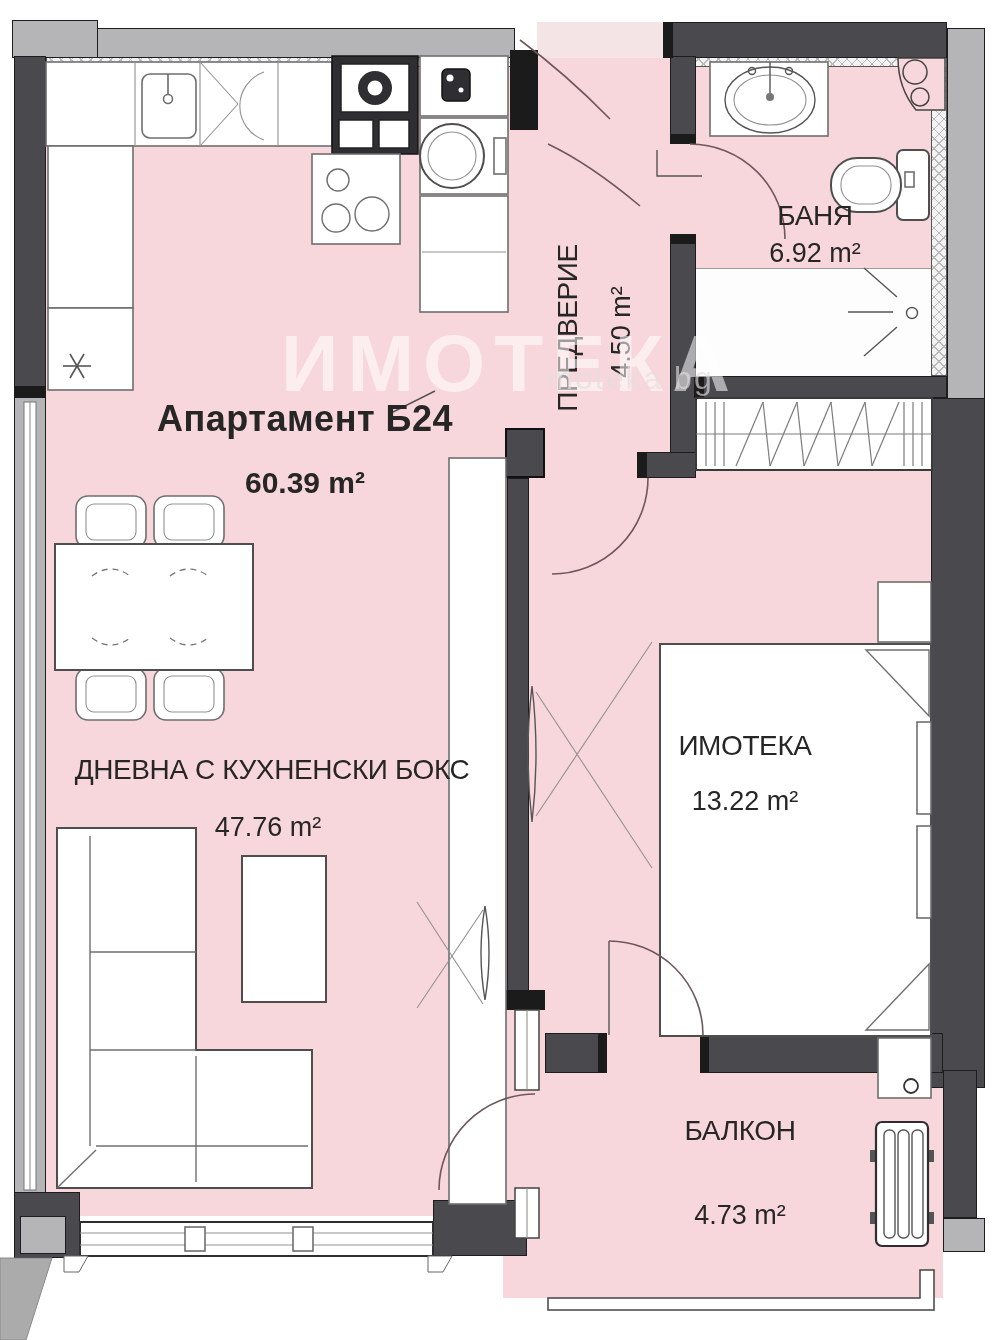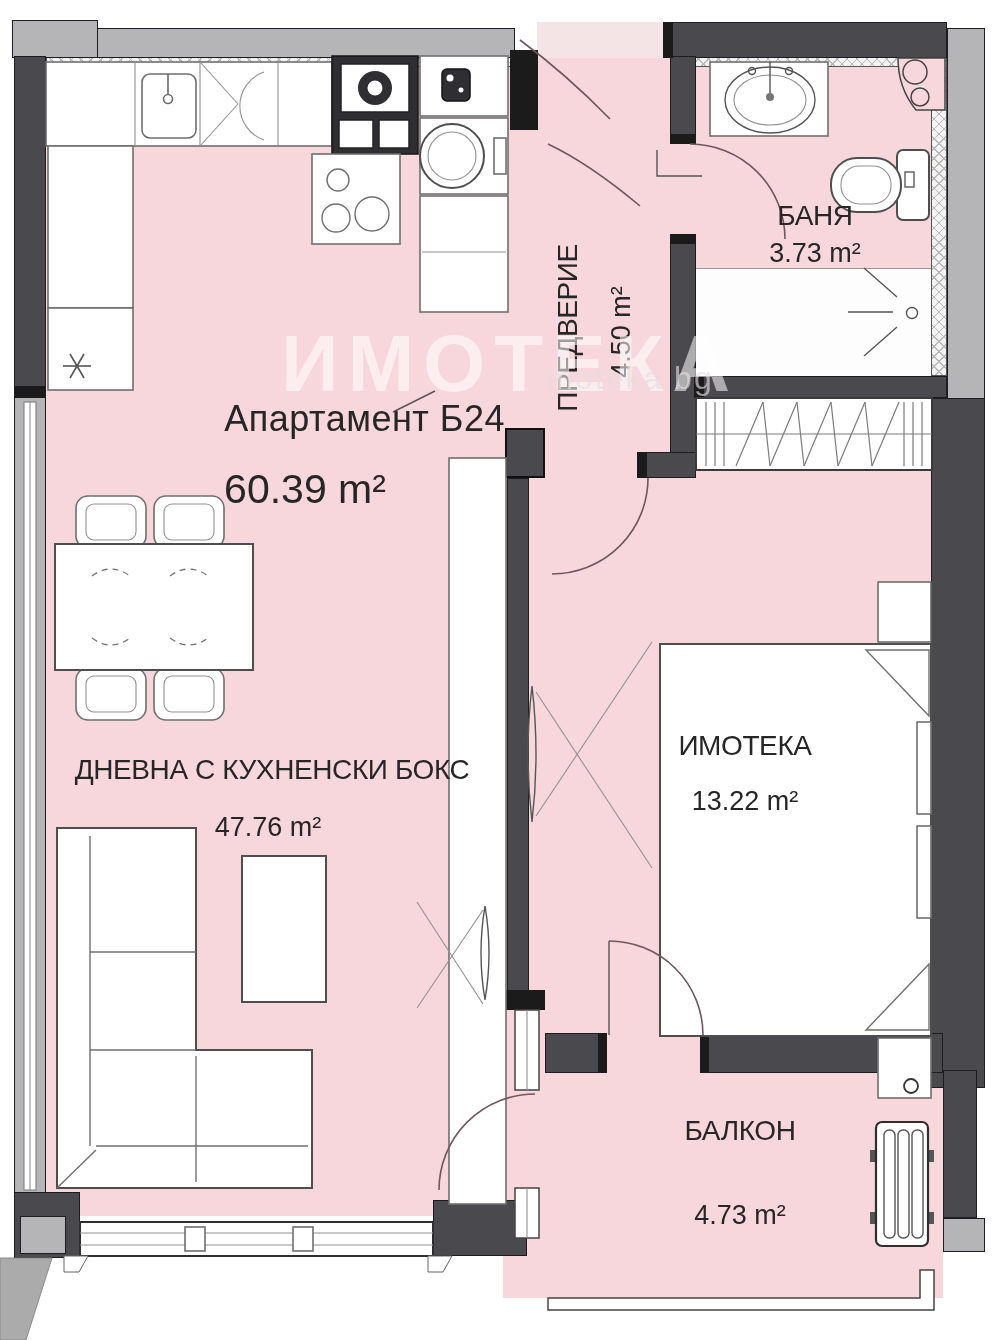--- a/index.html
+++ b/index.html
@@ -28,22 +28,22 @@
   .fw2 { fill:#fff; stroke:#4e4e4e; stroke-width:2; }
   .ln  { stroke:#6f6f6f; stroke-width:1.4; fill:none; }
   .ln2 { stroke:#919191; stroke-width:1.1; fill:none; }
   .lnd { stroke:#555;    stroke-width:1.4; fill:none; }
   .arc { stroke:#6e585d; stroke-width:1.6; fill:none; }
   .dk  { fill:#2f2f33; stroke:#141414; stroke-width:1.5; }
   .dash{ stroke:#777; stroke-width:1.3; fill:none; stroke-dasharray:6 5; }
   .pink{ fill:#f8d7dc; stroke:#444; stroke-width:1.5; }
   
   .lbl { position:absolute; color:#262626; text-align:center; z-index:60; white-space:nowrap; }
-  .t1  { font-size:36px; font-weight:400; letter-spacing:0.5px;text-align:right; }
-  .t2  { font-size:41px; font-weight:400; }
+  .t1  { font-size:36px; font-weight:700; letter-spacing:0.5px; }
+  .t2  { font-size:30px; font-weight:700; }
   .rn  { font-size:28px; font-weight:400; letter-spacing:-0.4px; }
   .ra  { font-size:27px; font-weight:400; }
   .vrt { transform:rotate(-90deg); }
   .wm  { position:absolute; z-index:70; text-align:center; pointer-events:none;
          color:rgba(255,255,255,0.55); font-weight:700; }
   .wm1 { font-size:80px; letter-spacing:9px;margin-top:32px; }
   .wm2 { font-size:32px; font-weight:400; color:rgba(228,221,222,0.65); letter-spacing:2px; }
 </style>
 </head>
 <body>
@@ -302,21 +302,21 @@
   <div class="lbl t1" style="left:105px;top:398px;width:400px">Апартамент Б24</div>
   <div class="lbl t2" style="left:105px;top:466px;width:400px">60.39 m²</div>
 
   <div class="lbl rn" style="left:57px;top:754px;width:430px">ДНЕВНА С КУХНЕНСКИ БОКС</div>
   <div class="lbl ra" style="left:168px;top:812px;width:200px">47.76 m²</div>
 
   <div class="lbl rn vrt" style="left:457px;top:313px;width:220px;height:30px">ПРЕДВЕРИЕ</div>
   <div class="lbl ra vrt" style="left:560px;top:318px;width:120px;height:28px">4.50 m²</div>
 
   <div class="lbl rn" style="left:725px;top:200px;width:180px">БАНЯ</div>
-  <div class="lbl ra" style="left:725px;top:238px;width:180px">3.73 m²</div>
+  <div class="lbl ra" style="left:725px;top:238px;width:180px">6.92 m²</div>
 
   <div class="lbl rn" style="left:655px;top:730px;width:180px">ИМОТЕКА</div>
   <div class="lbl ra" style="left:655px;top:786px;width:180px">13.22 m²</div>
 
   <div class="lbl rn" style="left:650px;top:1115px;width:180px">БАЛКОН</div>
   <div class="lbl ra" style="left:650px;top:1200px;width:180px">4.73 m²</div>
 
   <div class="wm wm1" style="left:160px;top:286px;width:700px">ИМОТЕКА</div>
   <div class="wm wm2" style="left:470px;top:360px;width:320px">moteka.bg</div>
 

